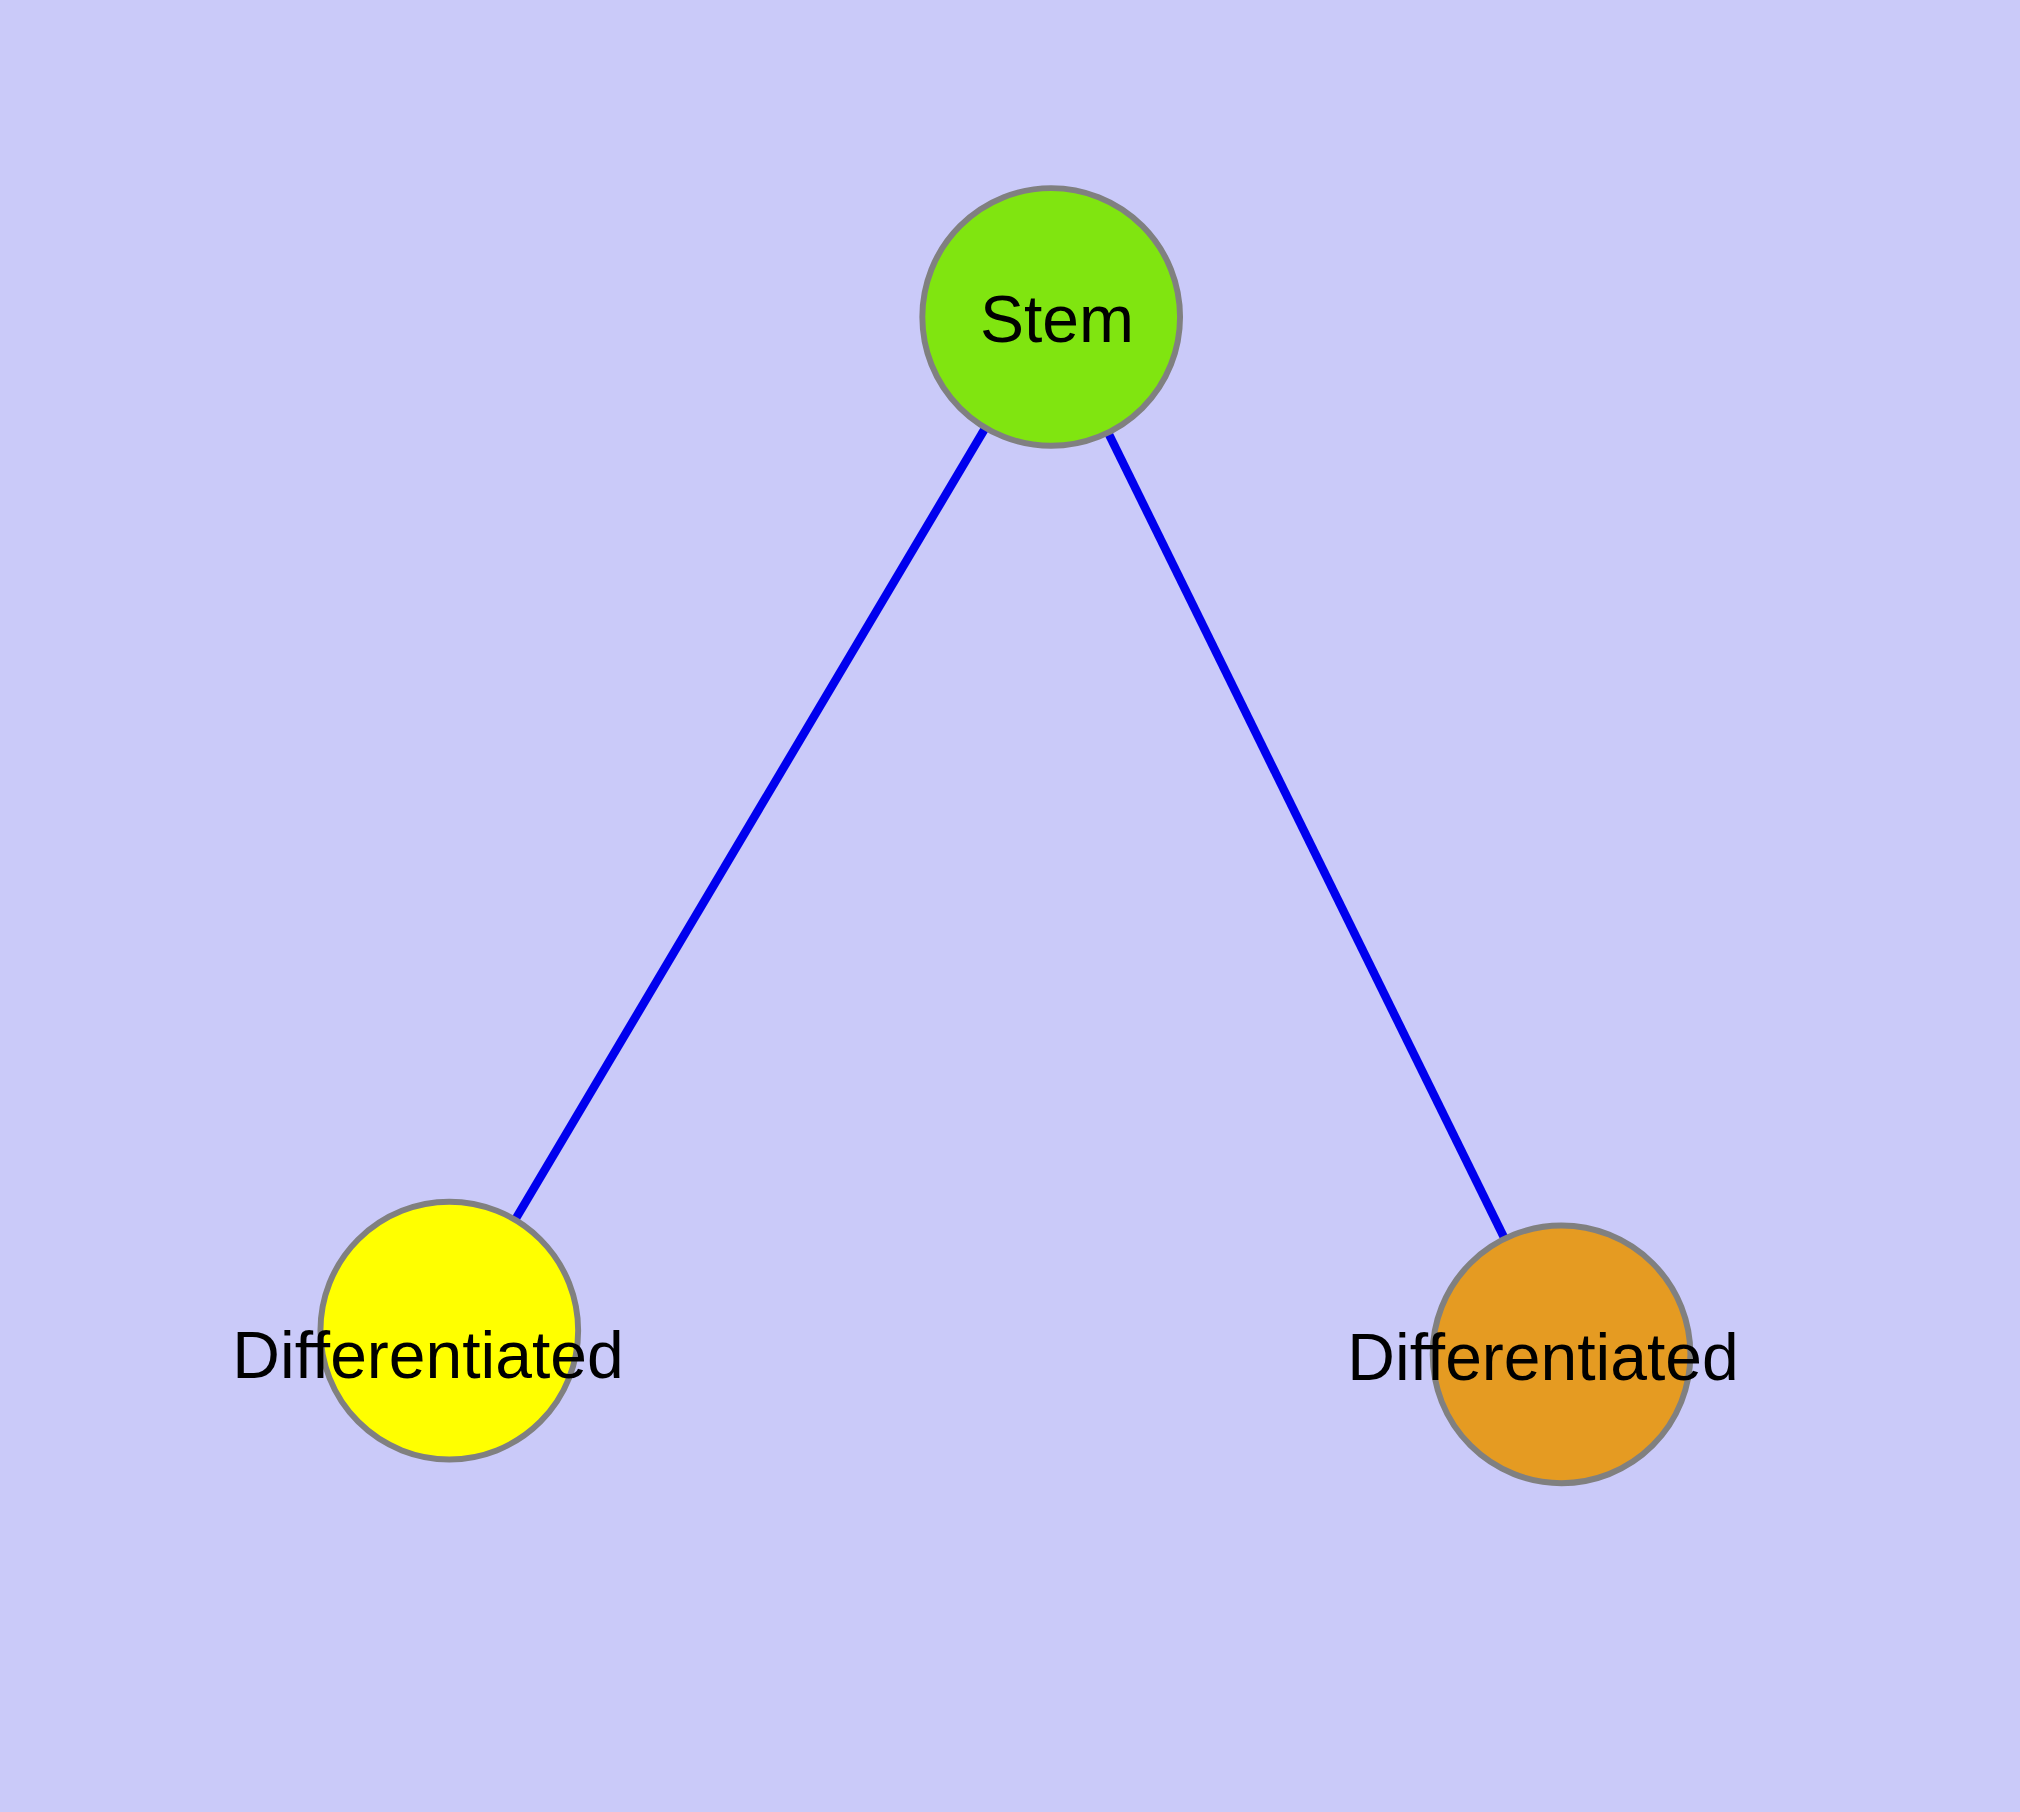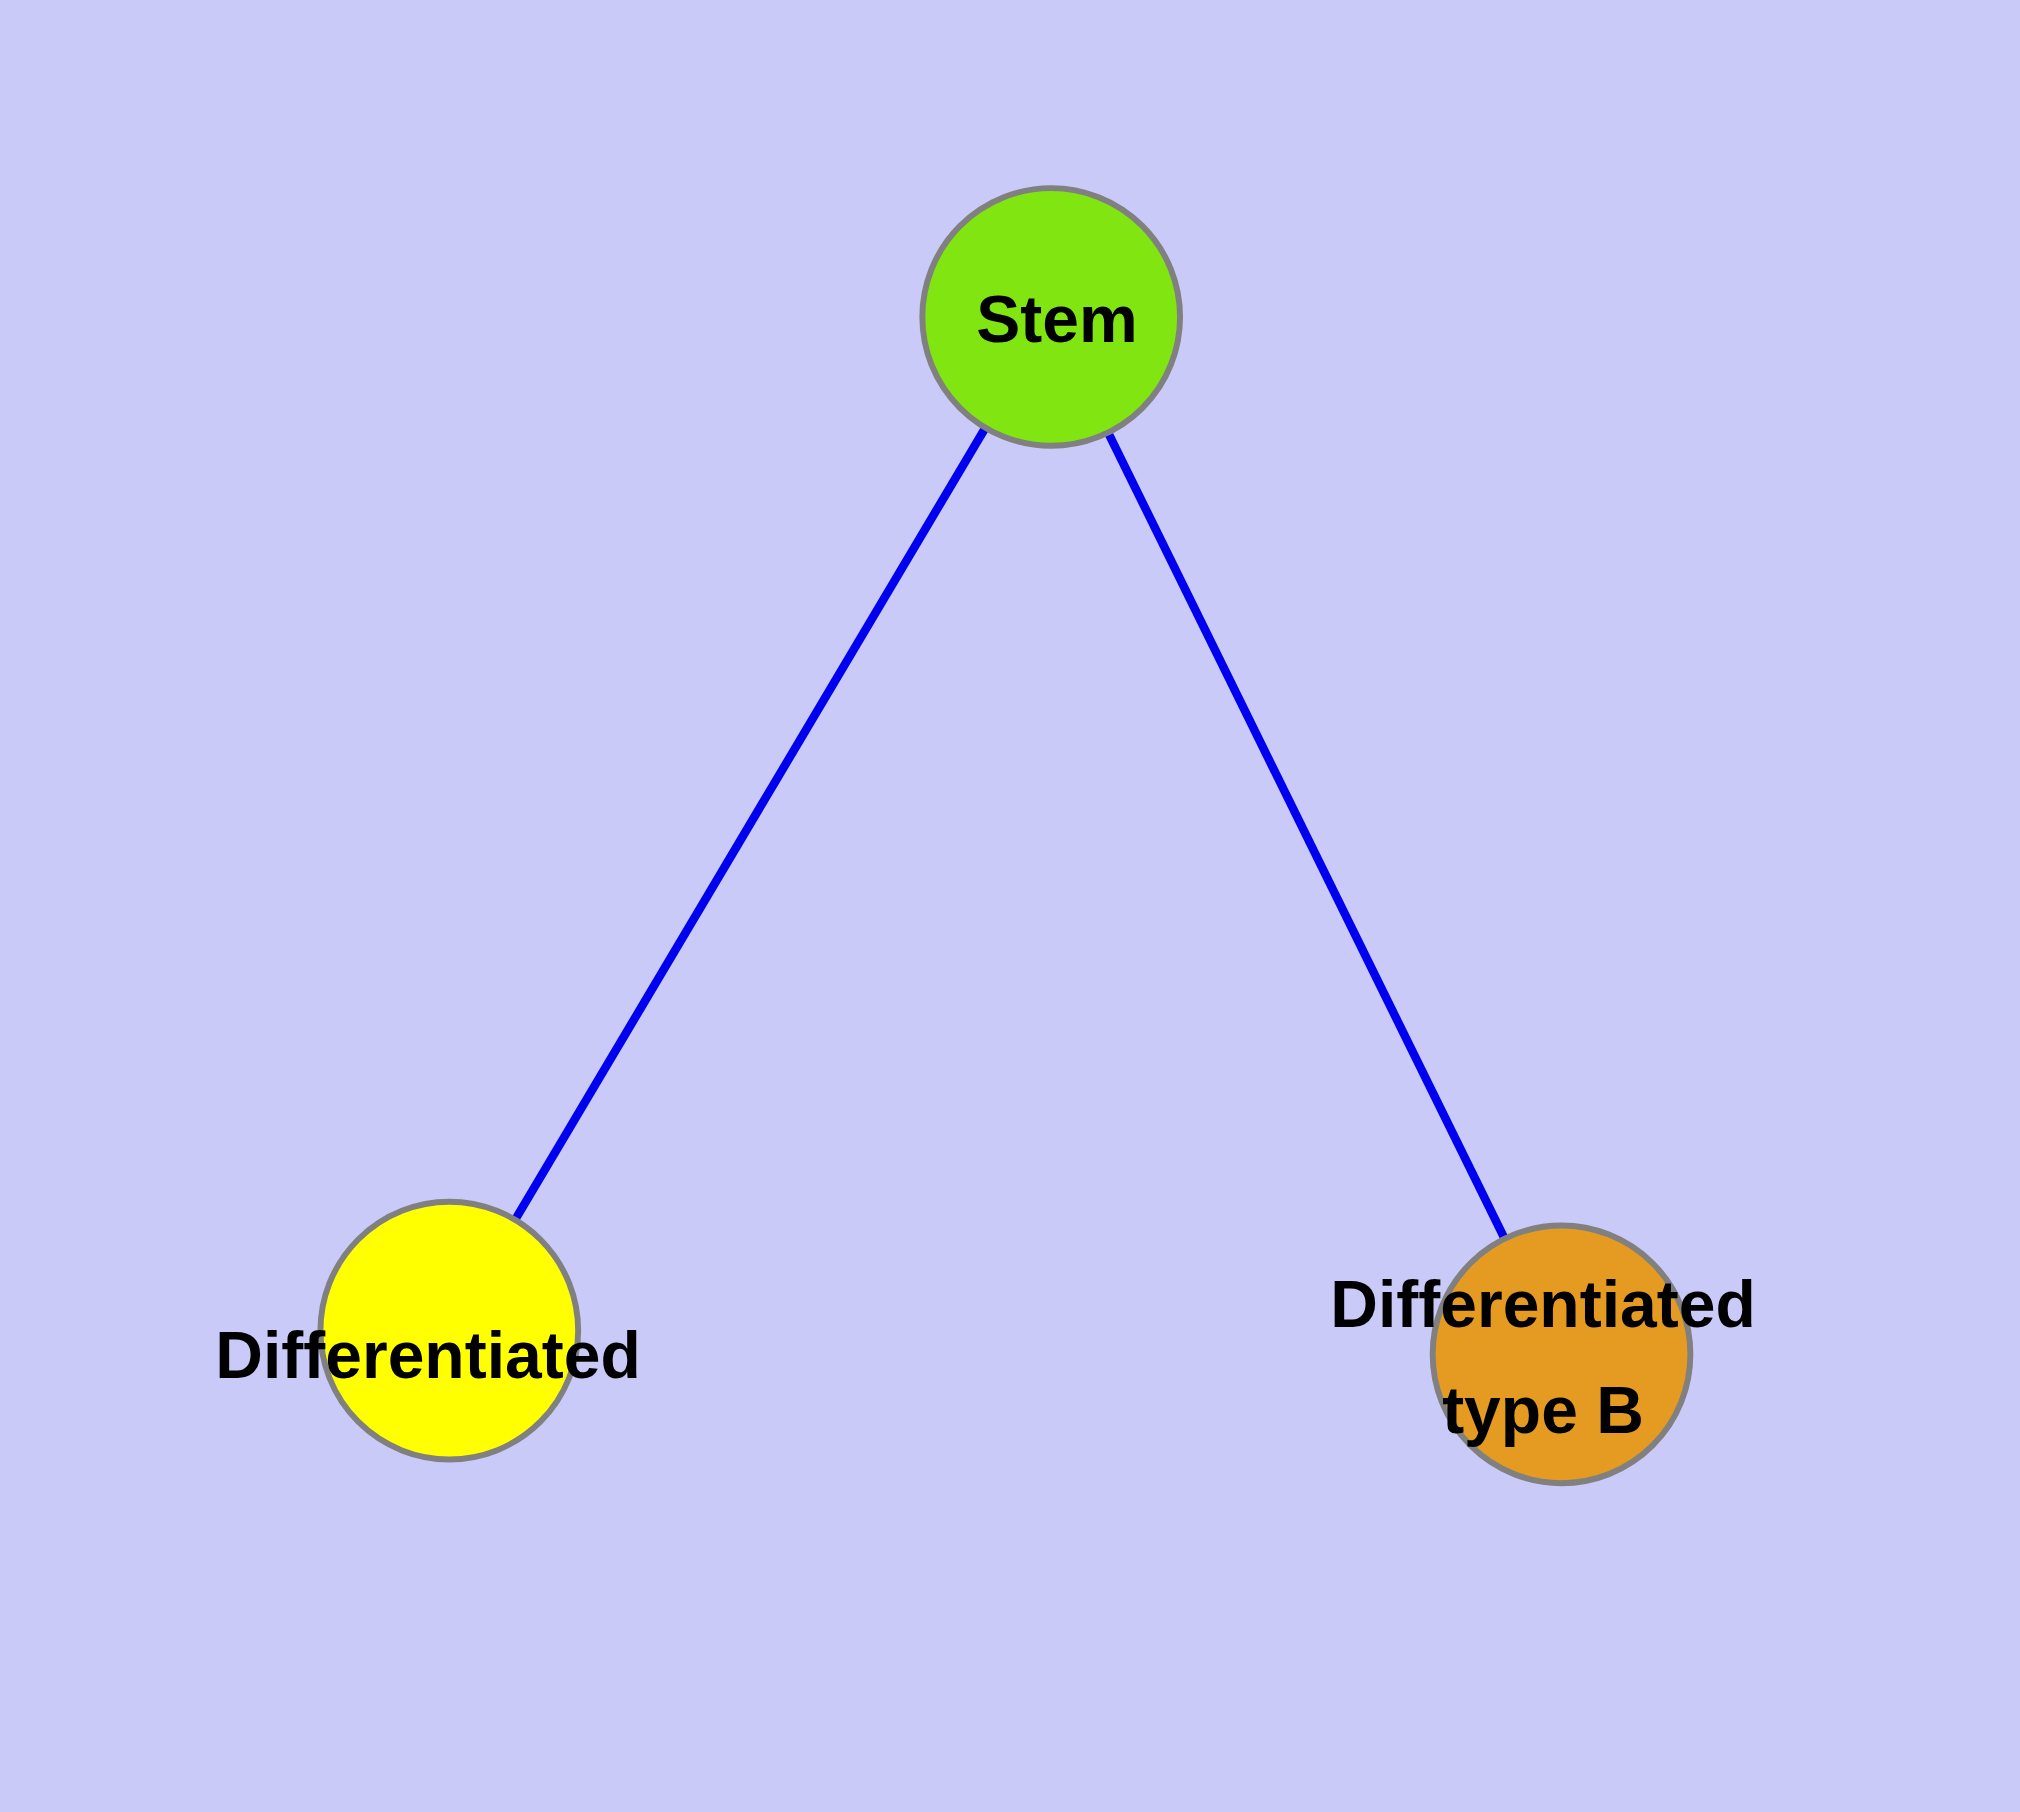--- a/index.html
+++ b/index.html
@@ -20,22 +20,21 @@
     width: 100%;
     height: 100%;
     display: block;
   }
   .edge {
     fill: none;
   }
   .node-label {
     position: absolute;
     transform: translate(-50%, -50%);
-    text-align: center;
-    font-weight: bold;
+    font-weight: normal;
     font-size: 66px;
     line-height: 1.6;
     white-space: nowrap;
     pointer-events: none;
   }
   .node-label span { display: block; }
   .node-label span:empty { display: none; }
 </style>
 </head>
 <body>
@@ -53,16 +52,15 @@
     <span>Stem</span>
 
   </div>
 
   <div class="node-label" style="left: 428px; top: 1356px; color: rgb(0, 0, 0);">
     <span>Differentiated</span>
   </div>
 
   <div class="node-label" style="left: 1543px; top: 1358px; color: rgb(0, 0, 0);">
     <span>Differentiated</span>
-    <span>type B</span>
   </div>
 </div>
 
 
 </body></html>

